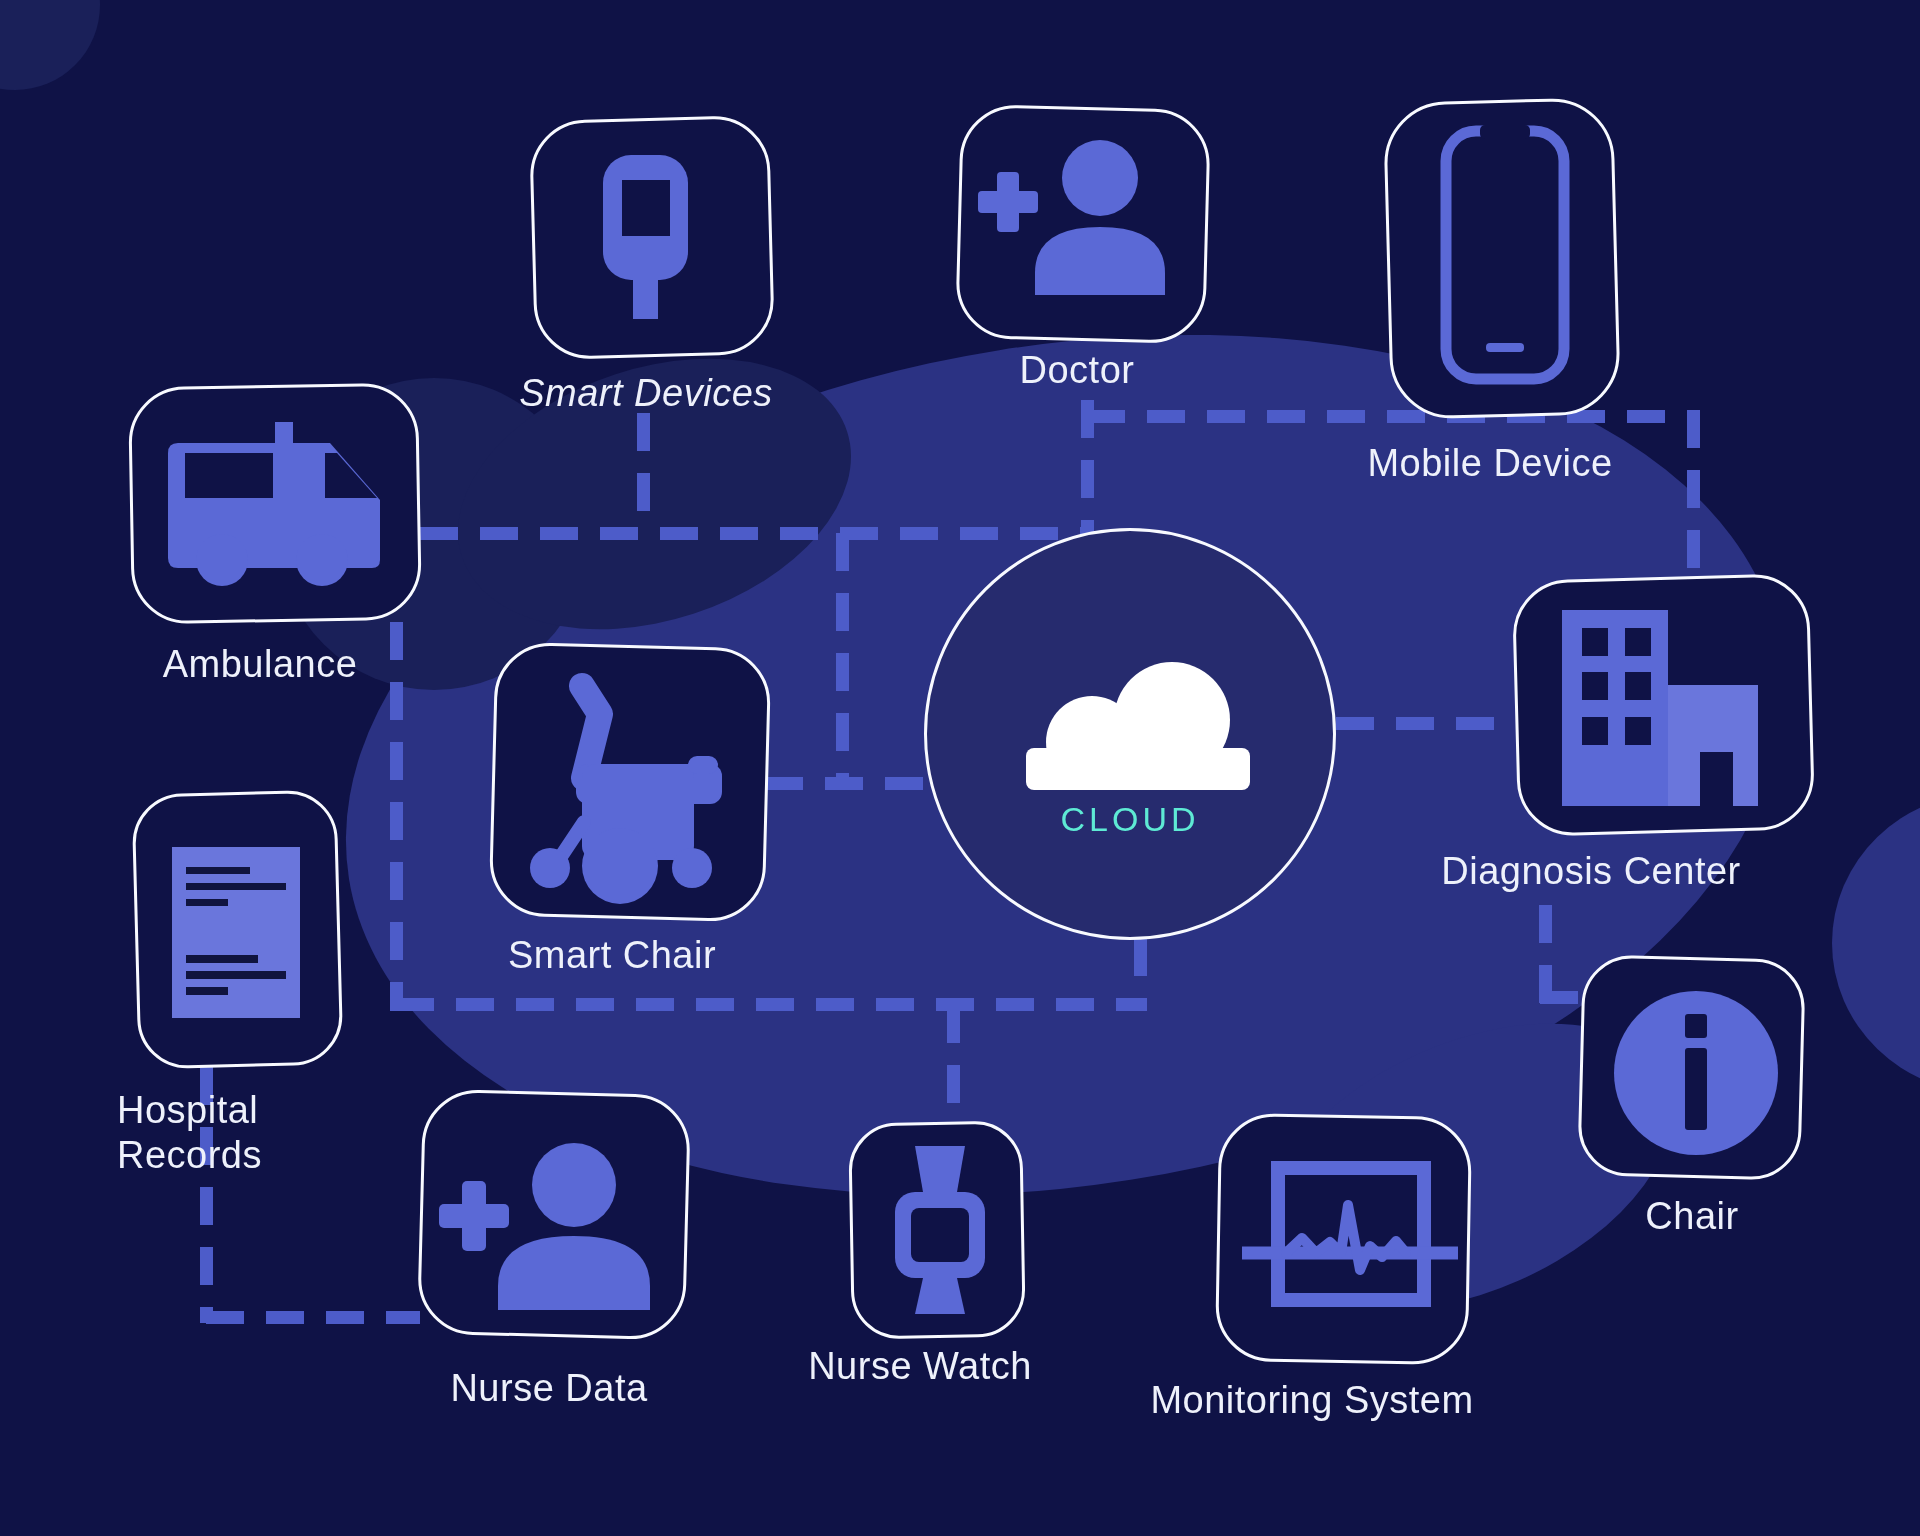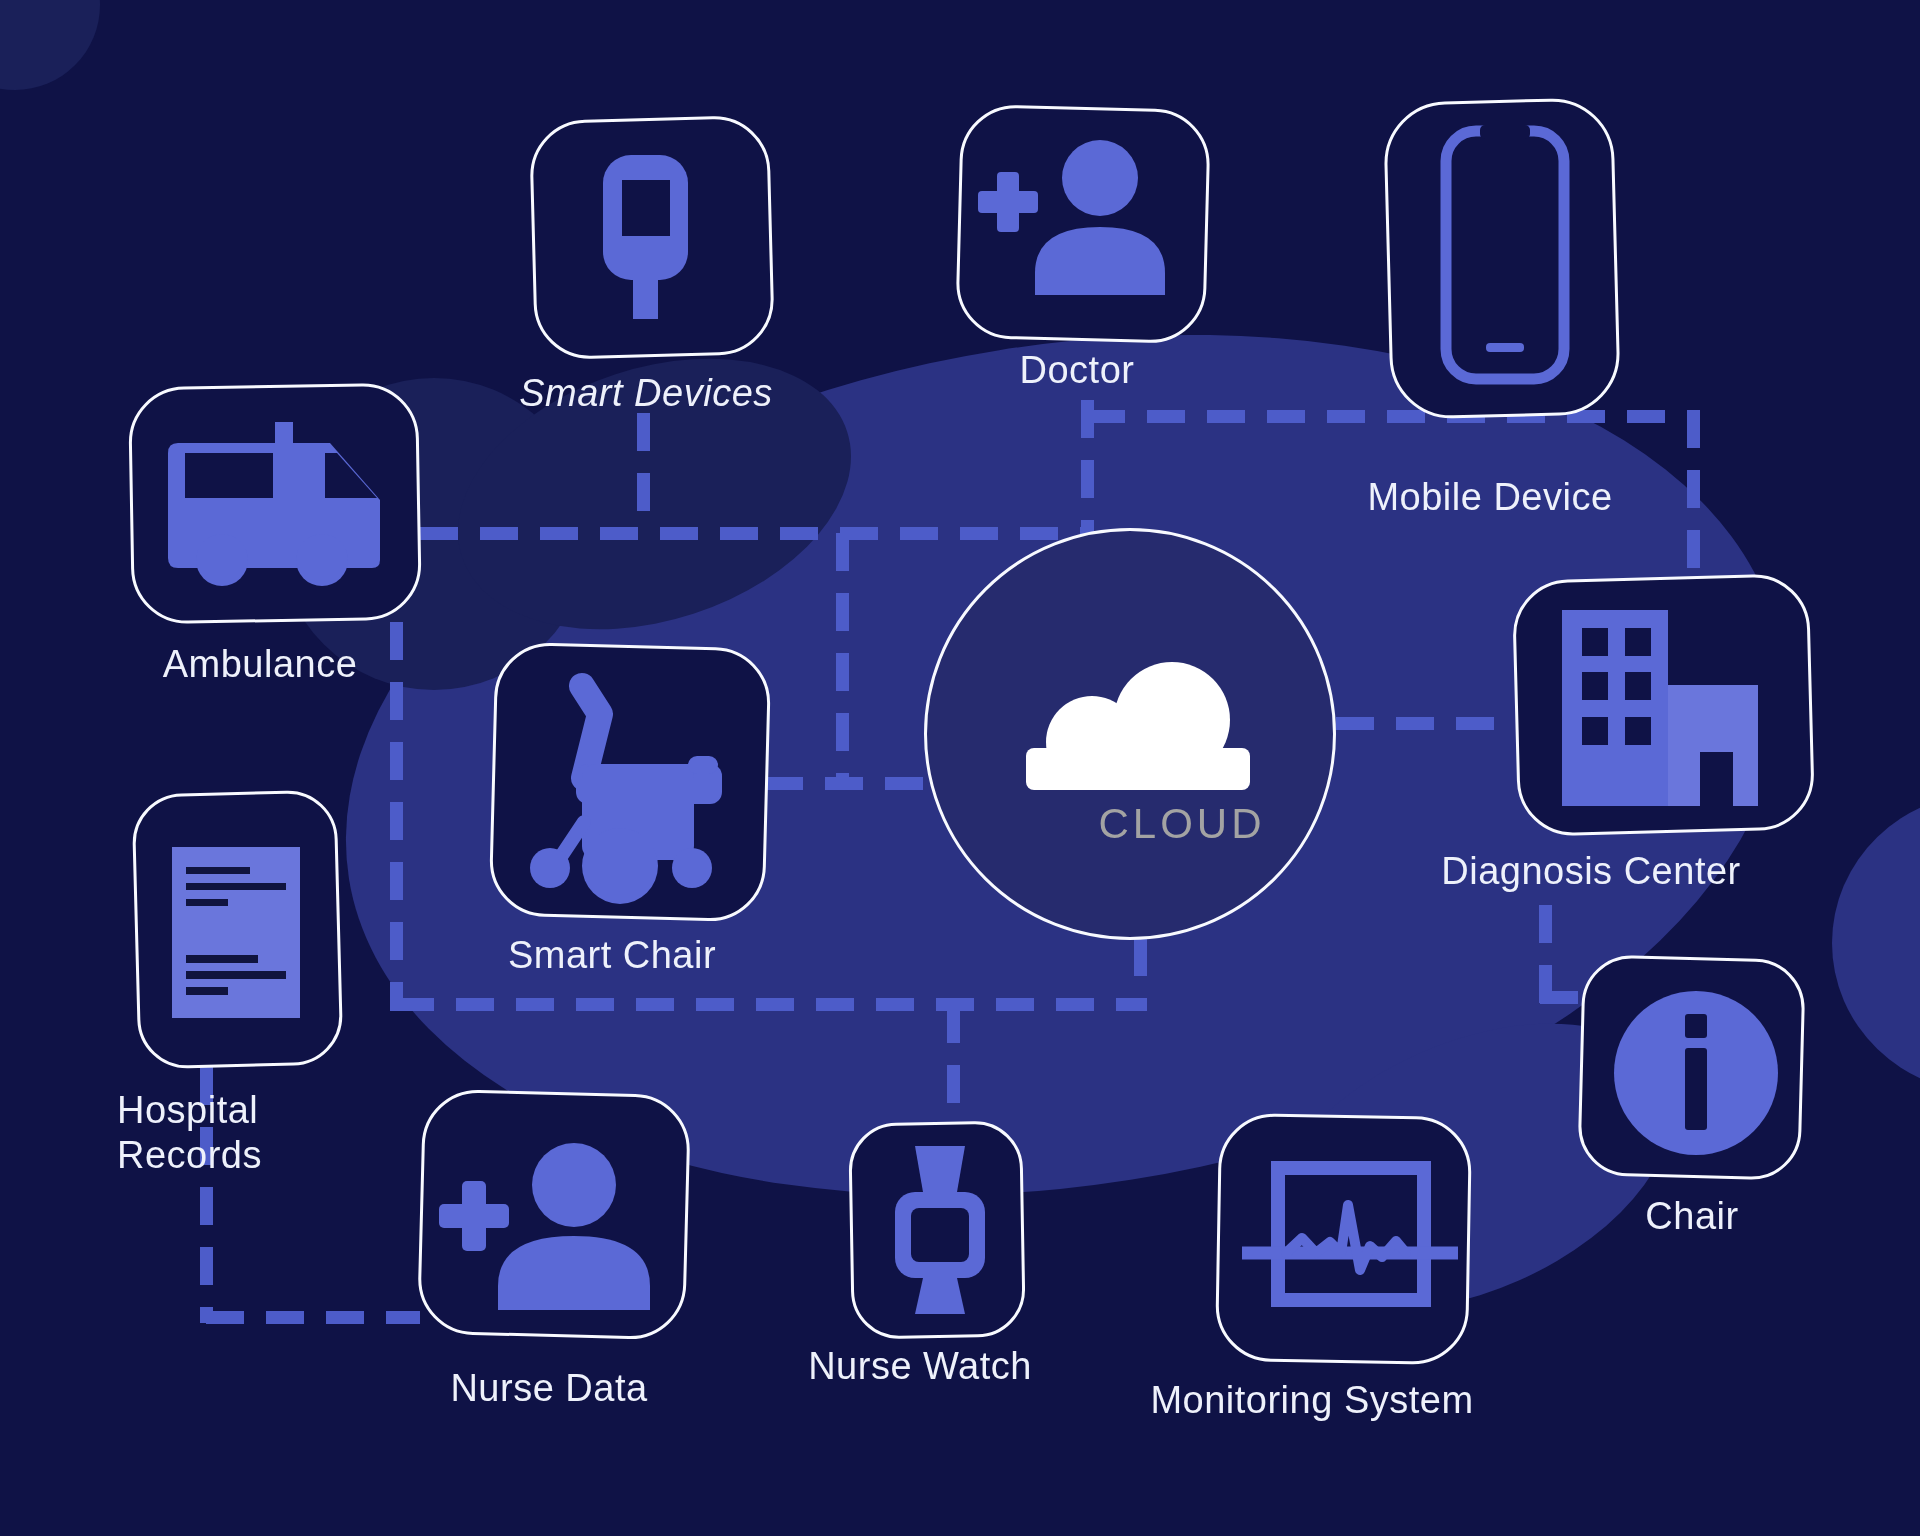--- a/index.html
+++ b/index.html
@@ -47,28 +47,28 @@
   .node-smart-chair      {left:492px; top:645px; width:276px;height:274px;transform:rotate(1.5deg);}
   .node-hospital-records {left:135px; top:792px; width:205px;height:275px;border-radius:50px;transform:rotate(-1.5deg);}
   .node-nurse-data       {left:420px; top:1092px;width:268px;height:245px;transform:rotate(1.5deg);}
   .node-smart-watch      {left:850px; top:1122px;width:174px;height:216px;border-radius:48px;transform:rotate(-1deg);}
   .node-monitoring-system{left:1217px;top:1115px;width:253px;height:248px;transform:rotate(1deg);}
   .node-diagnosis-center {left:1515px;top:577px; width:297px;height:256px;transform:rotate(-1.5deg);}
   .node-report           {left:1580px;top:957px; width:223px;height:221px;border-radius:50px;transform:rotate(1.5deg);}
   
   .cloud-circle{position:absolute;left:924px;top:528px;width:412px;height:412px;
     box-sizing:border-box;border:3px solid #f8faff;border-radius:50%;background:#262b6e;}
-  .cloud-label{position:absolute;left:976px;top:800px;width:412px;text-align:center;
-    color:#a3a3a3;font-size:42px;letter-spacing:4px;}
+  .cloud-label{position:absolute;left:924px;top:800px;width:412px;text-align:center;
+    color:#5eead4;font-size:34px;letter-spacing:4px;}
   
   .lbl{position:absolute;color:#eef1fb;font-size:38px;letter-spacing:0.5px;white-space:nowrap;
        transform:translateX(-50%);}
   .lbl-smart-devices{left:646px; top:372px;font-style:italic;}
   .lbl-doctor       {left:1077px;top:349px;}
-  .lbl-mobile-device{left:1490px;top:442px;margin-top:34px;}
+  .lbl-mobile-device{left:1490px;top:442px;}
   .lbl-ambulance    {left:260px; top:643px;text-align:center;}
   .lbl-smart-chair  {left:612px; top:934px;}
   .lbl-hospital-records{left:117px;top:1088px;width:180px;transform:none;white-space:normal;line-height:45px;}
   .lbl-nurse-data   {left:549px; top:1367px;}
   .lbl-smart-watch  {left:920px; top:1345px;}
   .lbl-monitoring-system{left:1312px;top:1379px;}
   .lbl-diagnosis-center {left:1591px;top:850px;}
   .lbl-report       {left:1692px;top:1195px;}
   .icon{position:absolute;}
 </style>

